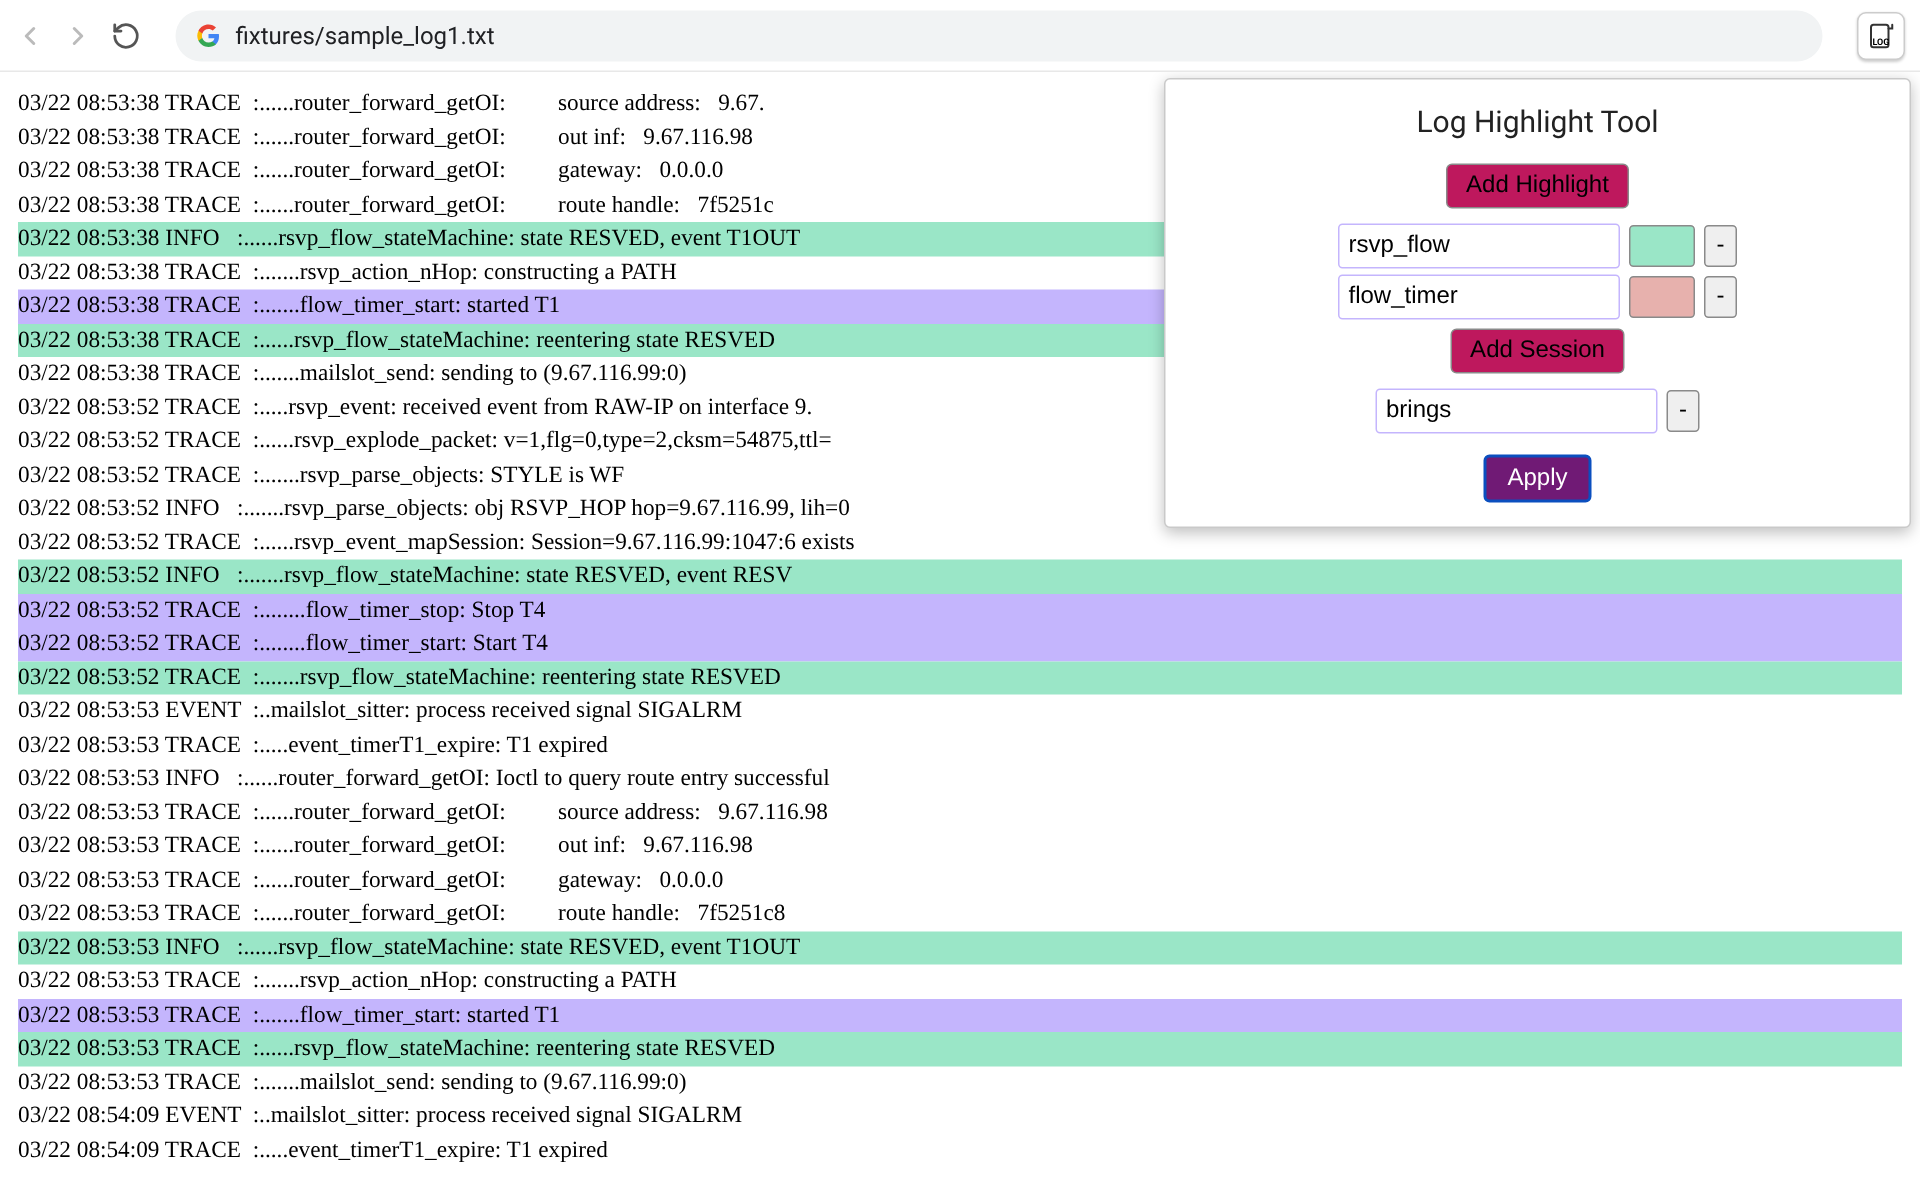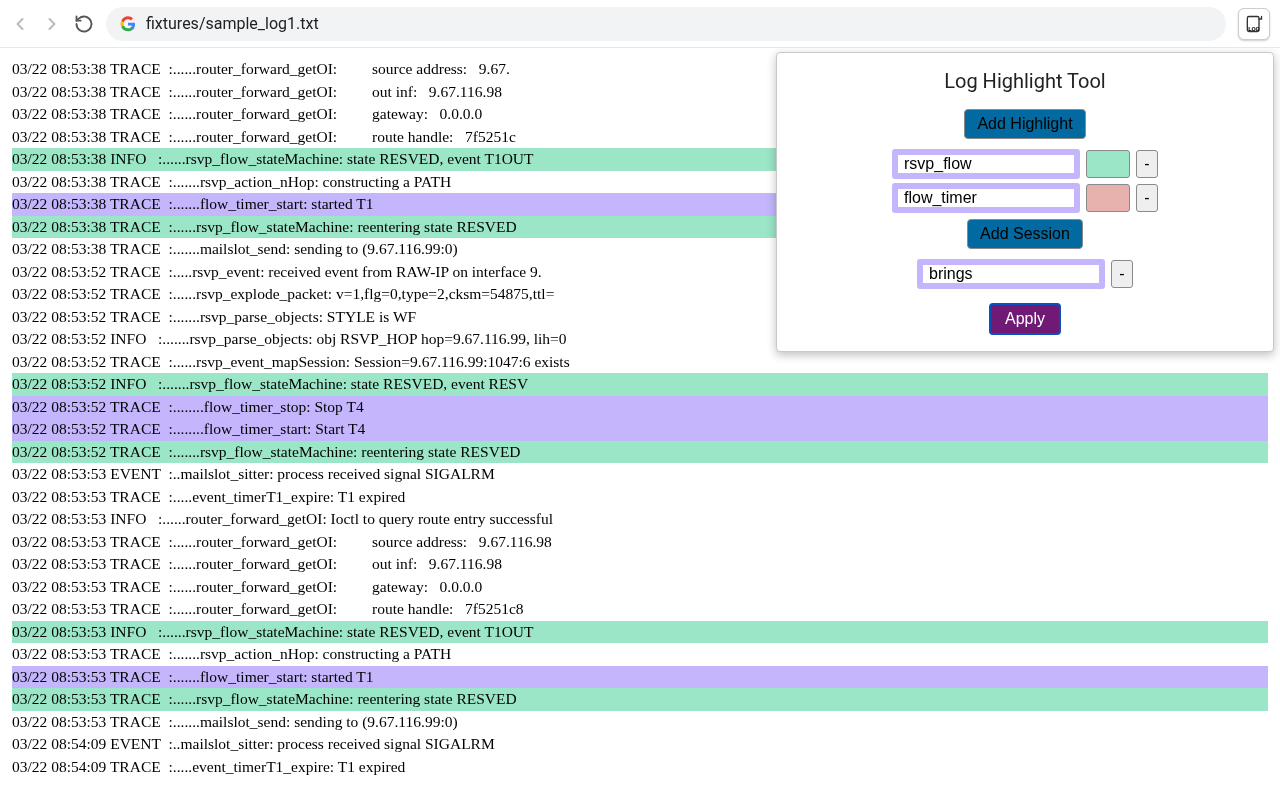--- a/index.html
+++ b/index.html
@@ -8,21 +8,21 @@
     width: 1280px; height: 800px;
     overflow: hidden;
     font-family: -apple-system, BlinkMacSystemFont, "Segoe UI", Roboto, sans-serif;
     background: #fff;
   }
   .browser-toolbar {
     height: 48px;
     display: flex;
     align-items: center;
     padding: 0 10px;
-    gap: 12px;
+    gap: 23px;
     background: #fff;
     border-bottom: 1px solid #e8e8e8;
   }
   .nav-buttons { display: flex; gap: 12px; align-items: center; }
   .nav-icon {
     width: 20px; height: 20px;
     display: flex; align-items: center; justify-content: center;
     color: #555; cursor: pointer;
   }
   .nav-icon.disabled { color: #bbb; cursor: default; }
@@ -78,40 +78,40 @@
     padding: 14px 10px 16px;
     text-align: center;
   }
   .panel-title {
     font-size: 20px;
     margin: 2px 0 14px;
     color: #222;
   }
   .panel-btn {
     font-size: 16px;
-    background: #0369a1;
+    background: #be185d;
     border: 1px solid #8a8a8a;
     border-radius: 4px;
     padding: 5px 12px;
     cursor: pointer;
     margin: 2px 0 6px;
   }
   .row {
     display: flex;
     justify-content: center;
     gap: 6px;
     margin: 4px 0;
     align-items: center;
   }
   .text-input {
     width: 188px;
     height: 30px;
     font-size: 16px;
     padding: 3px 6px;
-    border: 6px solid #c4b5fd;
+    border: 1px solid #c4b5fd;
     border-radius: 3px;
     text-align: left;
   }
   .swatch {
     width: 44px; height: 28px;
     border: 1px solid #8a8a8a; border-radius: 3px;
   }
   .minus-btn {
     width: 22px; height: 28px;
     font-size: 16px;

